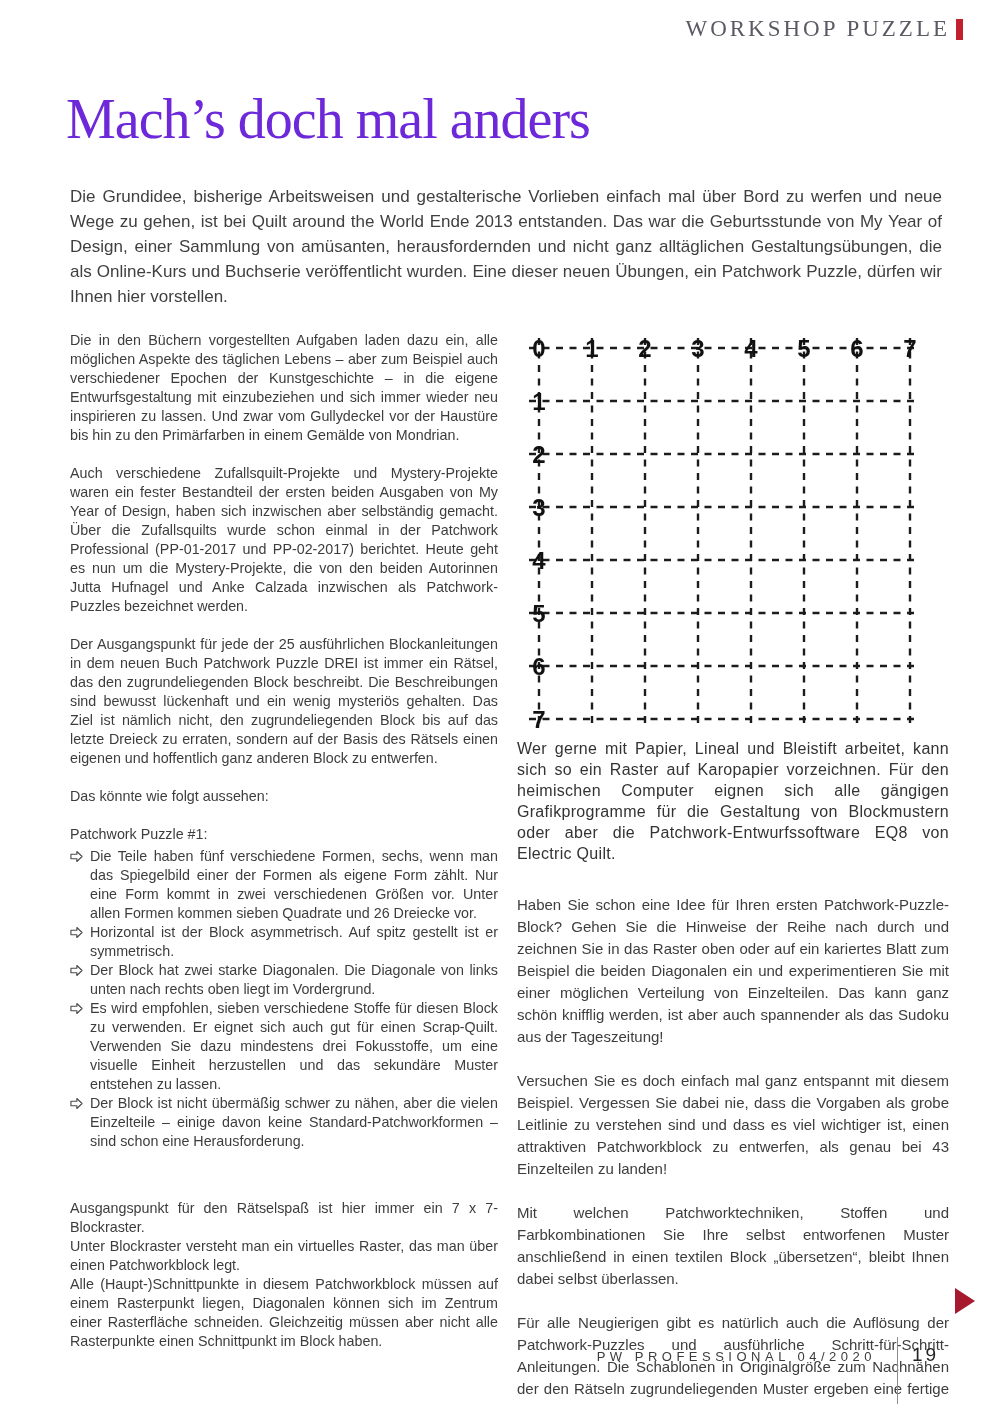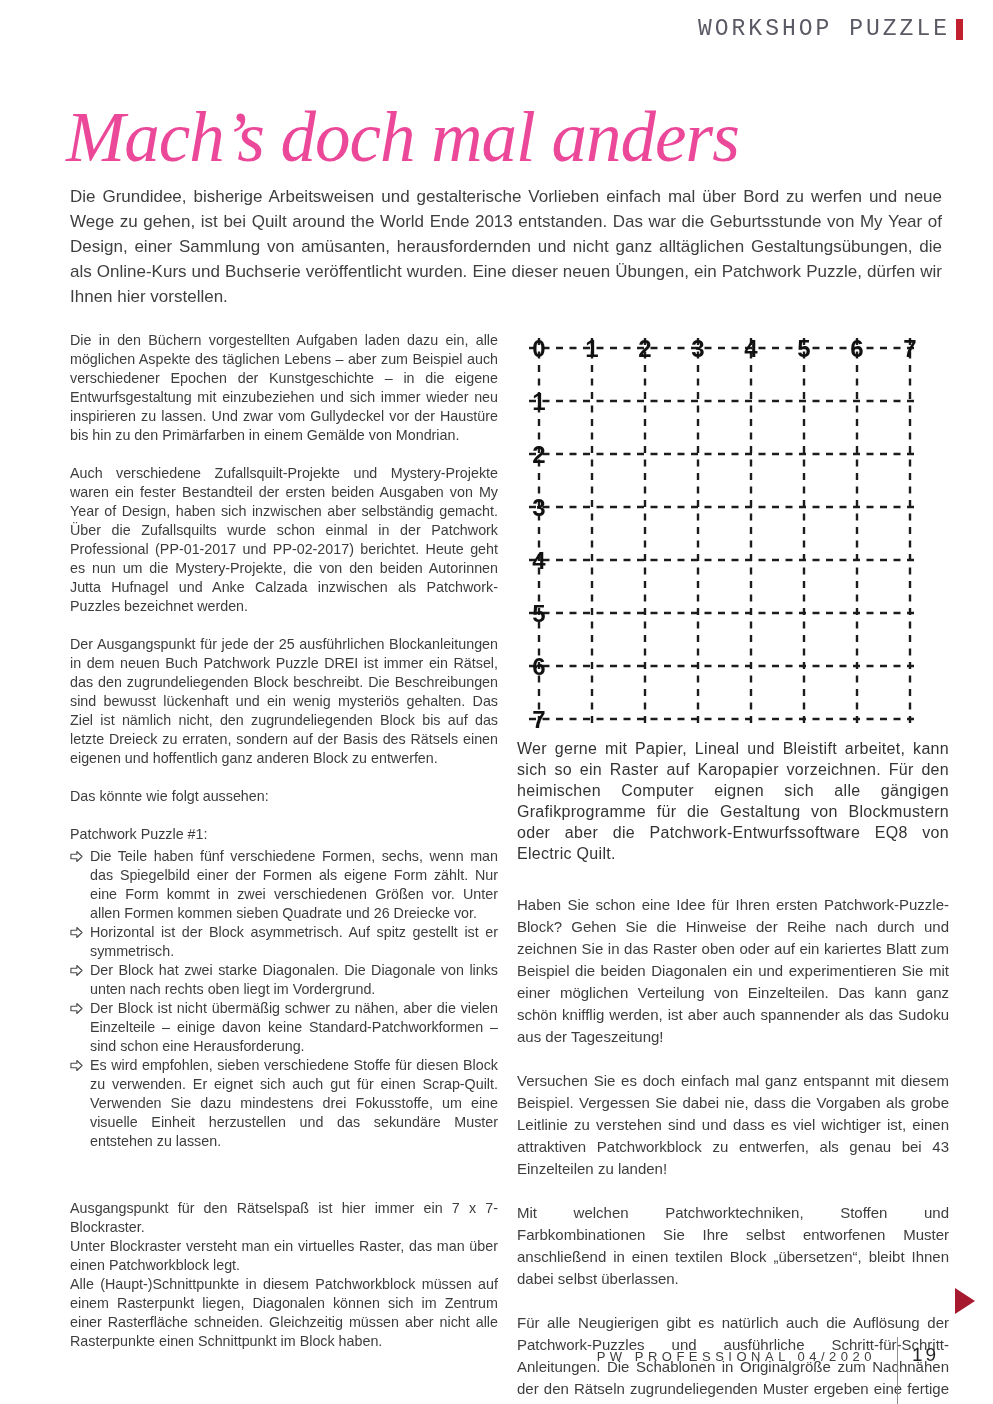--- a/index.html
+++ b/index.html
@@ -2,27 +2,27 @@
 <html lang="de"><head>
 <meta charset="utf-8">
 <style>
   html,body{margin:0;padding:0;}
   body{
     width:993px;height:1404px;position:relative;background:#ffffff;
     font-family:"Liberation Sans",sans-serif;color:#3d3d3d;overflow:hidden;
   }
   
   .kicker{position:absolute;top:16px;right:30px;display:flex;align-items:center;gap:6px;}
-  .kicker-text{font-family:Liberation Mono, monospace;font-size:23px;letter-spacing:3px;color:#5a5a64;}
+  .kicker-text{font-family:Liberation Serif, serif;font-size:23px;letter-spacing:3px;color:#5a5a64;}
   .accent-bar{width:7px;height:21px;background:#c2202e;}
   
   .page-title{
     position:absolute;left:66px;top:52px;width:900px;
     font-family:"Liberation Serif",serif;font-weight:400;
-    font-size:71px;line-height:1.05;color:#ec4899;letter-spacing:-1px;white-space:nowrap;font-style:italic;
+    font-size:56px;line-height:1.05;color:#6d28d9;letter-spacing:-1px;white-space:nowrap;
   }
   
   .intro{
     position:absolute;left:70px;top:167px;width:872px;
     font-size:17px;line-height:25px;text-align:justify;color:#3f3f3f;
   }
   
   .col-left{position:absolute;left:70px;top:331px;width:428px;}
   .col-right{position:absolute;left:517px;top:328px;width:432px;}
   .col-left p,.col-left li{font-size:14.3px;line-height:19px;text-align:justify;color:#3d3d3d;}
@@ -92,28 +92,28 @@
         <svg class="arrow" viewBox="0 0 14 14">
           <path d="M1 4.6 L7.4 4.6 L7.4 1.6 L13 7 L7.4 12.4 L7.4 9.4 L1 9.4 Z" fill="#ffffff" stroke="#4a4a4a" stroke-width="1.2" stroke-linejoin="round"></path>
         </svg>
         <span>Der Block hat zwei starke Diagonalen. Die Diagonale von links unten nach rechts oben liegt im Vordergrund.</span>
       </li>
 
       <li>
         <svg class="arrow" viewBox="0 0 14 14">
           <path d="M1 4.6 L7.4 4.6 L7.4 1.6 L13 7 L7.4 12.4 L7.4 9.4 L1 9.4 Z" fill="#ffffff" stroke="#4a4a4a" stroke-width="1.2" stroke-linejoin="round"></path>
         </svg>
-        <span>Der Block ist nicht übermäßig schwer zu nähen, aber die vielen Einzelteile – einige davon keine Standard-Patchworkformen – sind schon eine Herausforderung.</span>
+        <span>Es wird empfohlen, sieben verschiedene Stoffe für diesen Block zu verwenden. Er eignet sich auch gut für einen Scrap-Quilt. Verwenden Sie dazu mindestens drei Fokusstoffe, um eine visuelle Einheit herzustellen und das sekundäre Muster entstehen zu lassen.</span>
       </li>
 
       <li>
         <svg class="arrow" viewBox="0 0 14 14">
           <path d="M1 4.6 L7.4 4.6 L7.4 1.6 L13 7 L7.4 12.4 L7.4 9.4 L1 9.4 Z" fill="#ffffff" stroke="#4a4a4a" stroke-width="1.2" stroke-linejoin="round"></path>
         </svg>
-        <span>Es wird empfohlen, sieben verschiedene Stoffe für diesen Block zu verwenden. Er eignet sich auch gut für einen Scrap-Quilt. Verwenden Sie dazu mindestens drei Fokusstoffe, um eine visuelle Einheit herzustellen und das sekundäre Muster entstehen zu lassen.</span>
+        <span>Der Block ist nicht übermäßig schwer zu nähen, aber die vielen Einzelteile – einige davon keine Standard-Patchworkformen – sind schon eine Herausforderung.</span>
       </li>
     </ul>
   <div class="notes">
 
   <p>Ausgangspunkt für den Rätselspaß ist hier immer ein 7 x 7-Blockraster.</p>
       <p>Unter Blockraster versteht man ein virtuelles Raster, das man über einen Patchworkblock legt.</p>
       <p>Alle (Haupt-)Schnittpunkte in diesem Patchworkblock müssen auf einem Rasterpunkt liegen, Diagonalen können sich im Zentrum einer Rasterfläche schneiden. Gleichzeitig müssen aber nicht alle Rasterpunkte einen Schnittpunkt im Block haben.</p>
     </div>
 </div>
 

